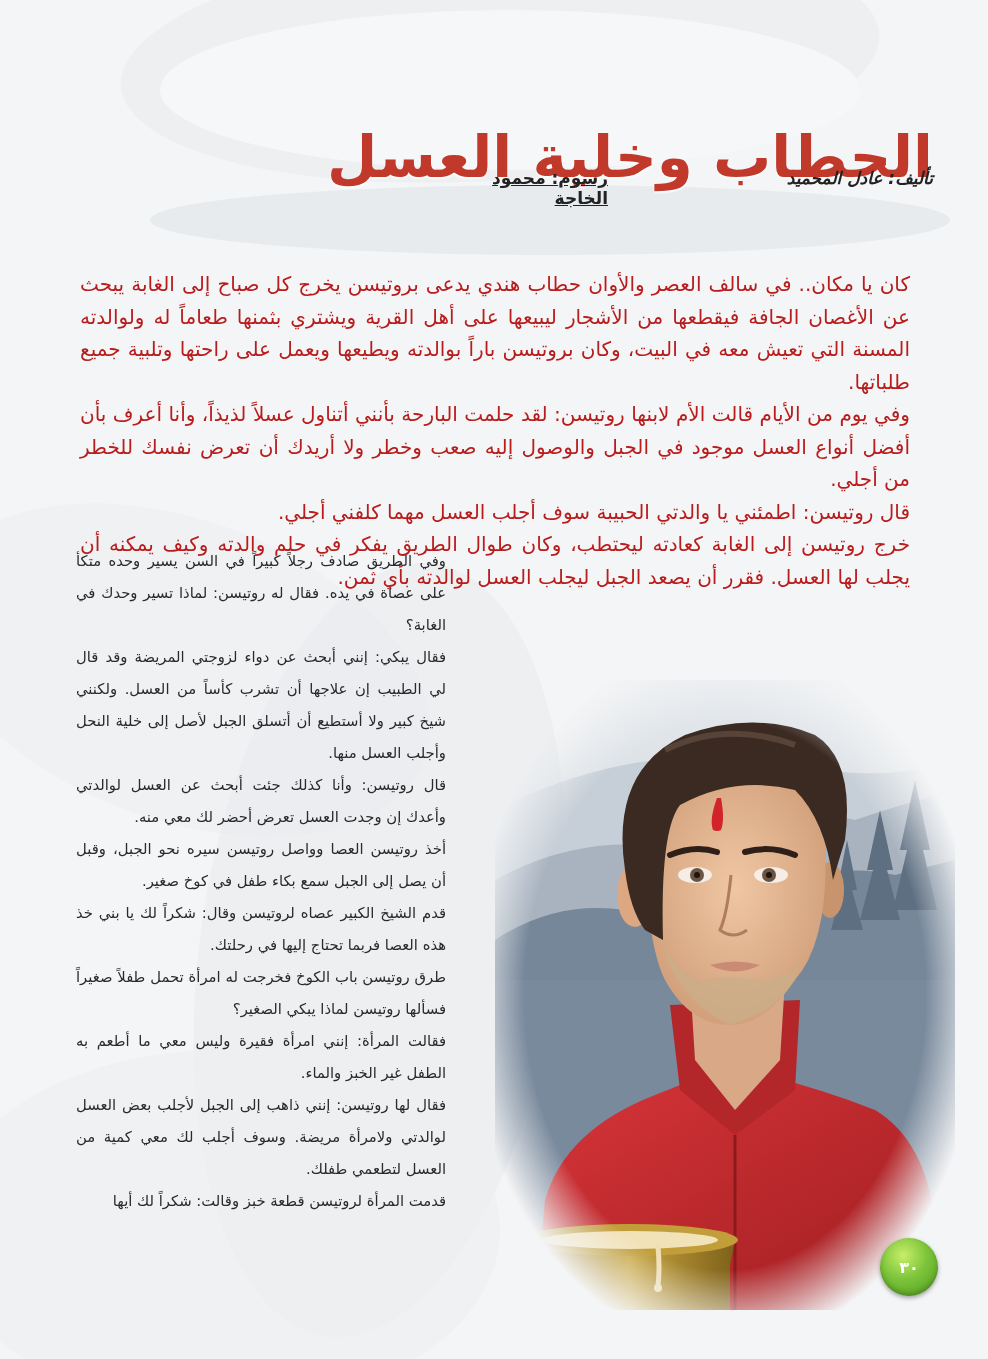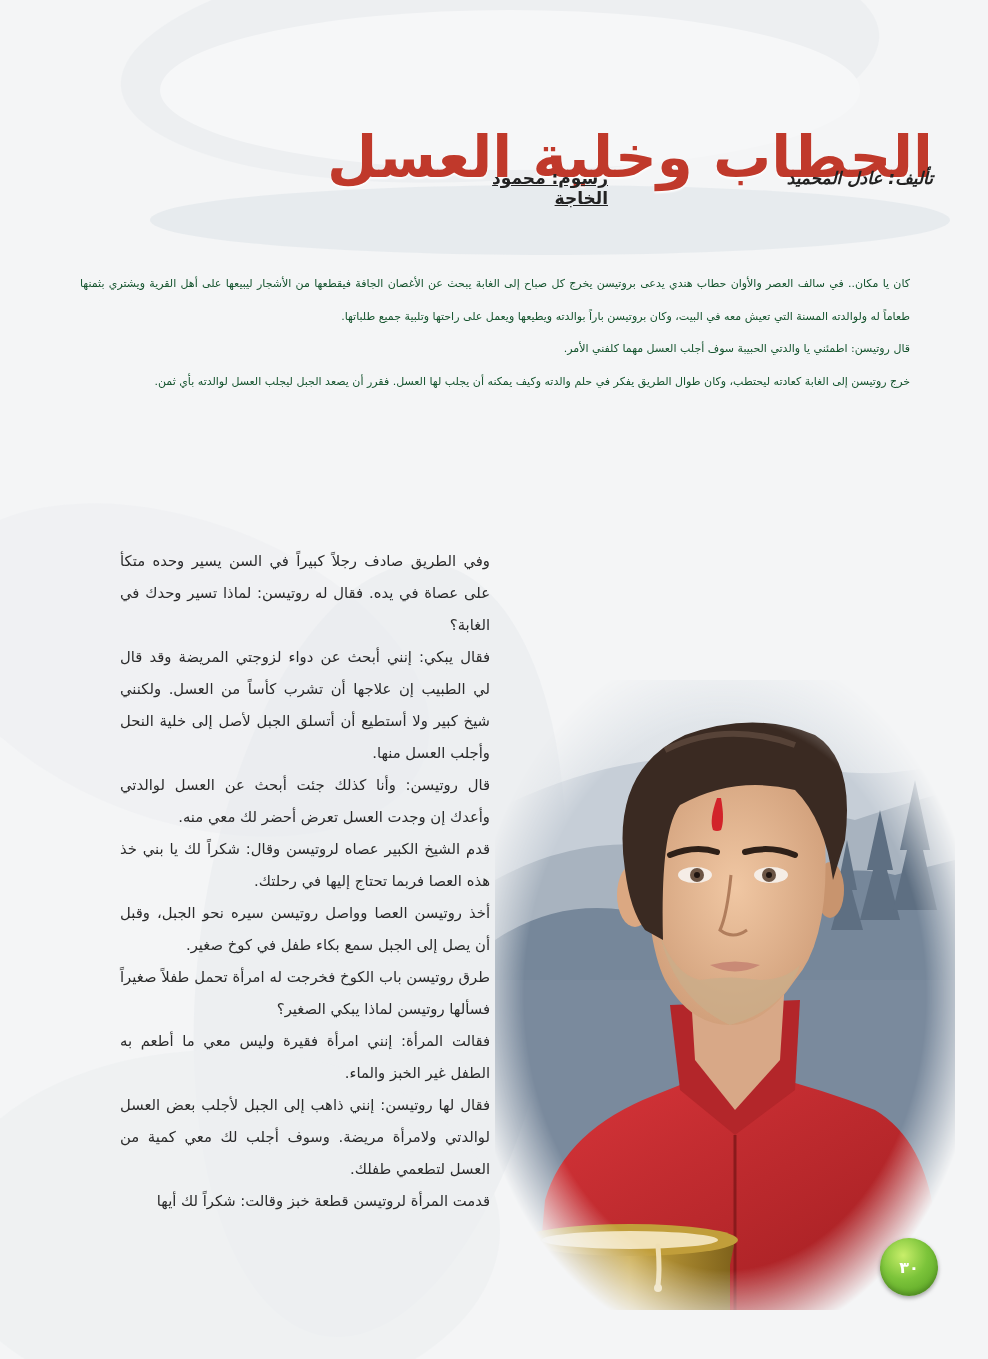--- a/index.html
+++ b/index.html
@@ -20,27 +20,27 @@
     }
     .credits {
       position: absolute; top: 168px; right: 55px; width: 500px; height: 30px;
       direction: rtl; font-weight: bold; font-size: 17px; color: #222;
     }
     .credits .author { position: absolute; right: 0; top: 0; font-style: italic; }
     .credits .illustrator { position: absolute; right: 325px; top: 0; text-decoration: underline; }
     .intro {
       position: absolute; top: 268px; right: 78px; width: 830px;
       direction: rtl; text-align: justify; text-align-last: right;
-      font-size: 11px; line-height: 32.5px; color: #14532d;
+      font-size: 20px; line-height: 32.5px; color: #b91c1c;
     }
     .intro p, .col p { margin: 0; }
     .col {
       position: absolute; top: 545px; left: 76px; width: 370px;
       direction: rtl; text-align: justify; text-align-last: right;
-      font-size: 14.8px; line-height: 32px; color: #2a2a2a; margin-left: 44px;
+      font-size: 14.8px; line-height: 32px; color: #2a2a2a;
     }
     .illustration {
       position: absolute; left: 495px; top: 680px; width: 460px; height: 630px;
       overflow: hidden;
       -webkit-mask-image: radial-gradient(ellipse 56% 56% at 50% 50%, #000 78%, transparent 100%);
               mask-image: radial-gradient(ellipse 56% 56% at 50% 50%, #000 78%, transparent 100%);
     }
     .page-number {
       position: absolute; left: 880px; top: 1238px; width: 58px; height: 58px;
       border-radius: 50%;
@@ -65,30 +65,31 @@
 
   <h1 class="title">الحطاب وخلية العسل</h1>
 
   <div class="credits">
     <span class="author">تأليف: عادل المحميد</span>
     <span class="illustrator">رسوم: محمود الخاجة</span>
   </div>
 
   <div class="intro">
     <p>كان يا مكان.. في سالف العصر والأوان حطاب هندي يدعى بروتيسن يخرج كل صباح إلى الغابة يبحث عن الأغصان الجافة فيقطعها من الأشجار ليبيعها على أهل القرية ويشتري بثمنها طعاماً له ولوالدته المسنة التي تعيش معه في البيت، وكان بروتيسن باراً بوالدته ويطيعها ويعمل على راحتها وتلبية جميع طلباتها.</p>
-    <p>قال روتيسن: اطمئني يا والدتي الحبيبة سوف أجلب العسل مهما كلفني الأمر.</p>
+    <p>وفي يوم من الأيام قالت الأم لابنها روتيسن: لقد حلمت البارحة بأنني أتناول عسلاً لذيذاً، وأنا أعرف بأن أفضل أنواع العسل موجود في الجبل والوصول إليه صعب وخطر ولا أريدك أن تعرض نفسك للخطر من أجلي.</p>
+    <p>قال روتيسن: اطمئني يا والدتي الحبيبة سوف أجلب العسل مهما كلفني أجلي.</p>
     <p>خرج روتيسن إلى الغابة كعادته ليحتطب، وكان طوال الطريق يفكر في حلم والدته وكيف يمكنه أن يجلب لها العسل. فقرر أن يصعد الجبل ليجلب العسل لوالدته بأي ثمن.</p>
   </div>
 
   <div class="col">
     <p>وفي الطريق صادف رجلاً كبيراً في السن يسير وحده متكأ على عصاة في يده. فقال له روتيسن: لماذا تسير وحدك في الغابة؟</p>
     <p>فقال يبكي: إنني أبحث عن دواء لزوجتي المريضة وقد قال لي الطبيب إن علاجها أن تشرب كأساً من العسل. ولكنني شيخ كبير ولا أستطيع أن أتسلق الجبل لأصل إلى خلية النحل وأجلب العسل منها.</p>
     <p>قال روتيسن: وأنا كذلك جئت أبحث عن العسل لوالدتي وأعدك إن وجدت العسل تعرض أحضر لك معي منه.</p>
+    <p>أخذ روتيسن العصا وواصل روتيسن سيره نحو الجبل، وقبل أن يصل إلى الجبل سمع بكاء طفل في كوخ صغير.</p>
     <p>قدم الشيخ الكبير عصاه لروتيسن وقال: شكراً لك يا بني خذ هذه العصا فربما تحتاج إليها في رحلتك.</p>
-    <p>أخذ روتيسن العصا وواصل روتيسن سيره نحو الجبل، وقبل أن يصل إلى الجبل سمع بكاء طفل في كوخ صغير.</p>
     <p>طرق روتيسن باب الكوخ فخرجت له امرأة تحمل طفلاً صغيراً فسألها روتيسن لماذا يبكي الصغير؟</p>
     <p>فقالت المرأة: إنني امرأة فقيرة وليس معي ما أطعم به الطفل غير الخبز والماء.</p>
     <p>فقال لها روتيسن: إنني ذاهب إلى الجبل لأجلب بعض العسل لوالدتي ولامرأة مريضة. وسوف أجلب لك معي كمية من العسل لتطعمي طفلك.</p>
     <p>قدمت المرأة لروتيسن قطعة خبز وقالت: شكراً لك أيها</p>
   </div>
 
   <div class="illustration">
     <svg width="460" height="630" viewBox="0 0 460 630" xmlns="http://www.w3.org/2000/svg">
       <defs>
         <linearGradient id="sky" x1="0" y1="0" x2="0" y2="1">

